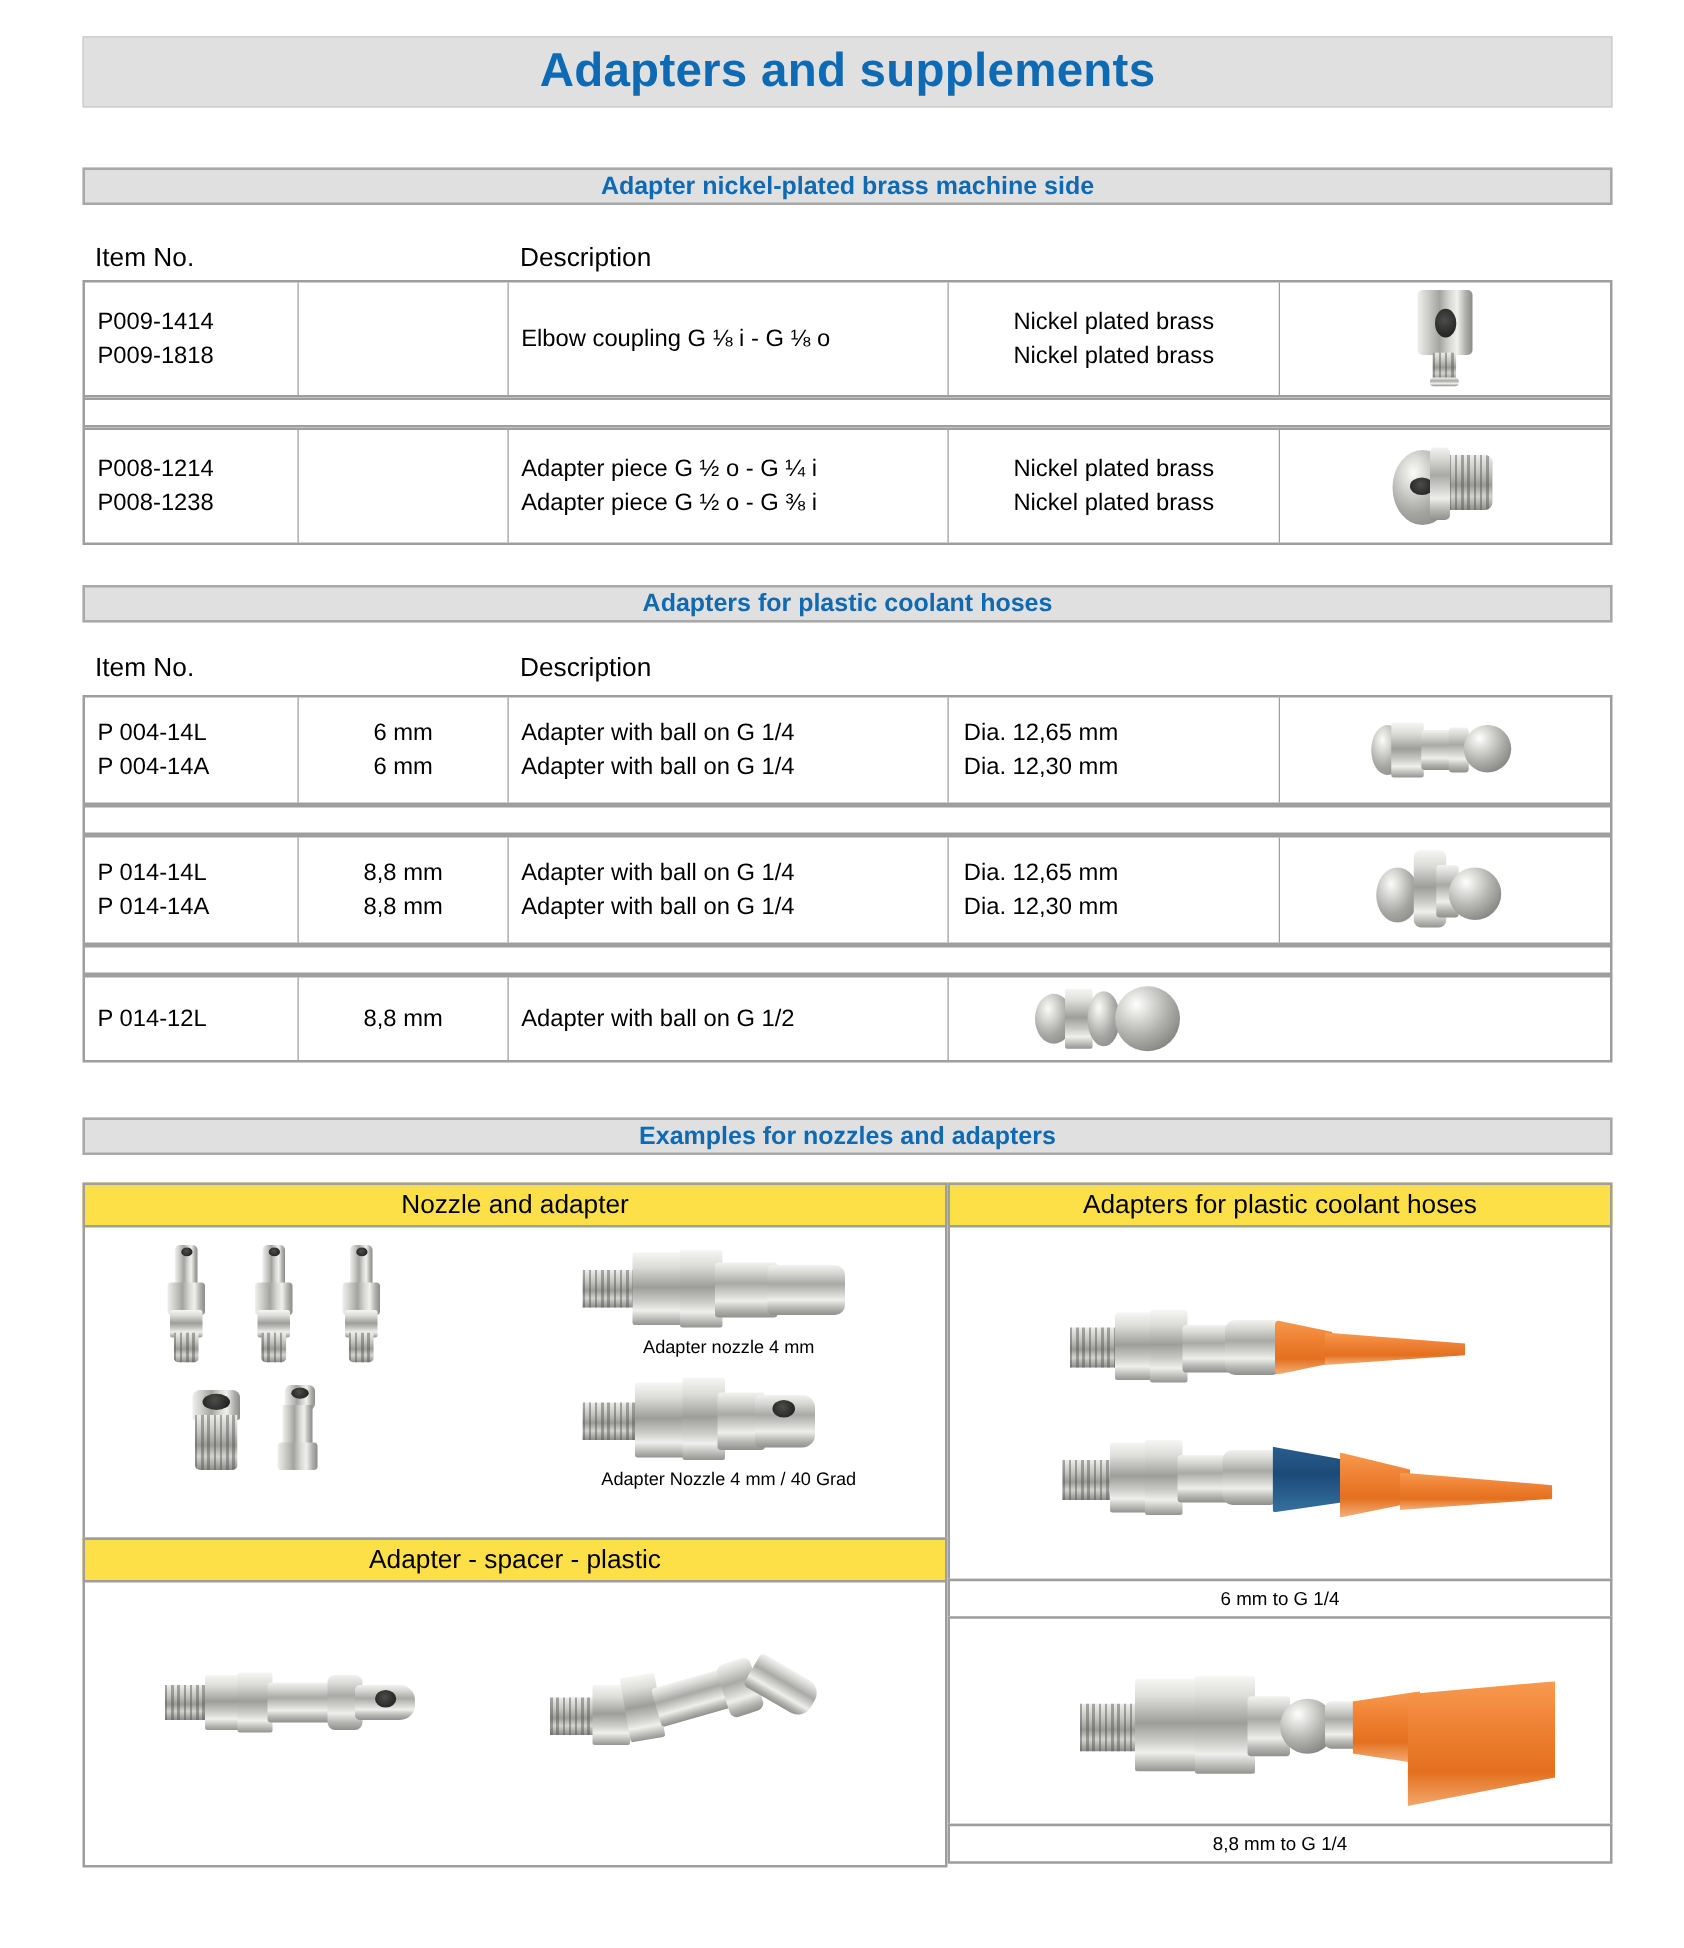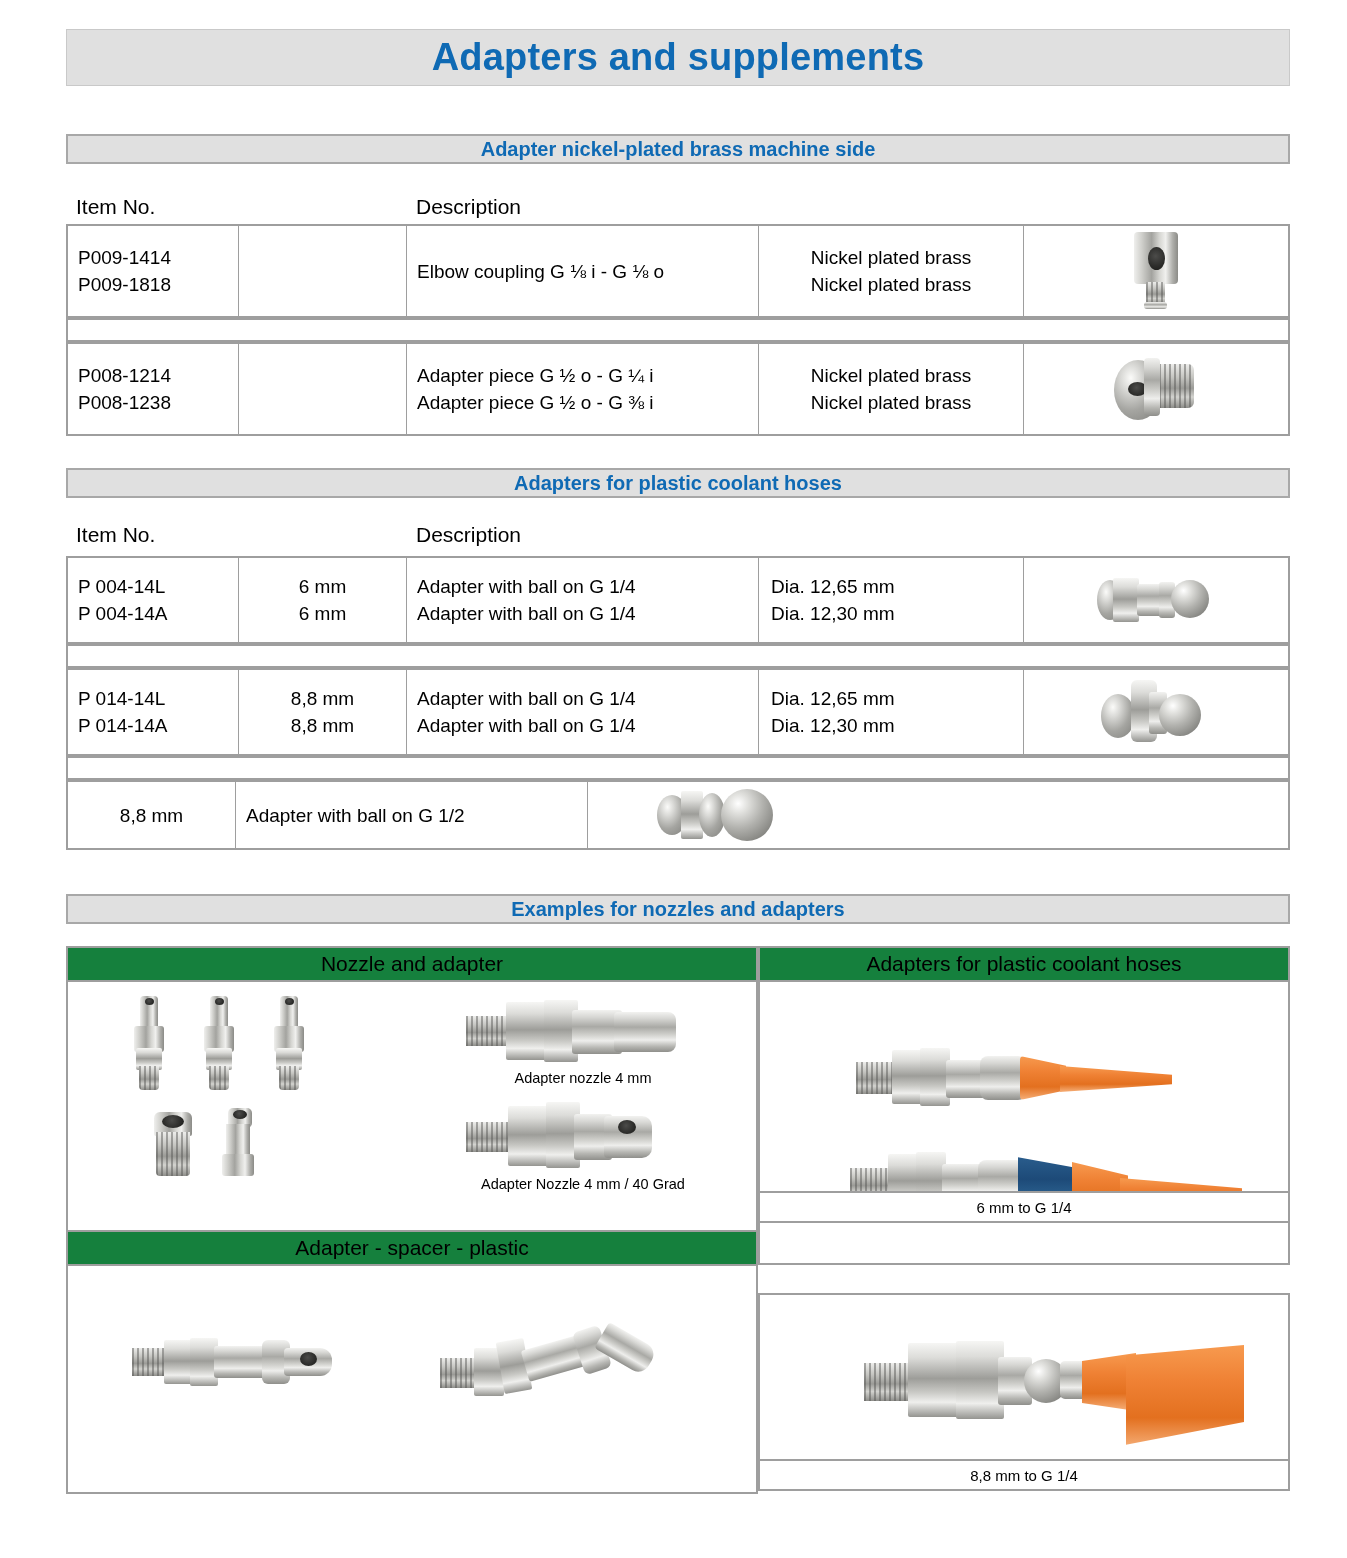--- a/index.html
+++ b/index.html
@@ -110,21 +110,21 @@
   .cell.c-img    { width: 264px; align-items: center; justify-content: center; }
   .cell .line { white-space: nowrap; }
   .ex-head {
     box-sizing: border-box;
     border: 2px solid #9e9e9e;
     height: 36px;
     display: flex;
     align-items: center;
     justify-content: center;
     font-size: 21px;
-    background: #15803d;
+    background: #fde047;
   }
   .ex-cell {
     box-sizing: border-box;
     border: 2px solid #9e9e9e;
     background: #ffffff;
     position: relative;
   }
   .ex-cap {
     box-sizing: border-box;
     border: 2px solid #9e9e9e;
@@ -325,20 +325,23 @@
           <div class="hexnut" style="position:absolute;left:34px;top:2px;width:26px;height:62px;border-radius:6px;"></div>
           <div class="metal" style="position:absolute;left:52px;top:14px;width:18px;height:42px;"></div>
           <div class="ball" style="position:absolute;left:62px;top:16px;width:42px;height:42px;"></div>
         </div>
       </div>
     </div>
 
     <div class="row spacer"></div>
 
     <div class="row" style="height:70px;">
+      <div class="cell c-item">
+        <span class="line">P 014-12L</span>
+      </div>
       <div class="cell c-size">
         <span class="line">8,8 mm</span>
       </div>
       <div class="cell c-desc">
         <span class="line">Adapter with ball on G 1/2</span>
       </div>
       <div class="cell c-img">
         <div class="part" style="width:126px;height:60px;">
           <div class="disc" style="position:absolute;left:0px;top:10px;width:30px;height:40px;"></div>
           <div class="hexnut" style="position:absolute;left:24px;top:6px;width:22px;height:48px;"></div>
@@ -460,21 +463,21 @@
       <div class="hexnut" style="position:absolute;left:38px;top:14px;width:32px;height:56px;"></div>
       <div class="hexnut" style="position:absolute;left:66px;top:12px;width:30px;height:60px;"></div>
       <div class="metal" style="position:absolute;left:92px;top:24px;width:42px;height:38px;"></div>
       <div class="metal" style="position:absolute;left:128px;top:20px;width:46px;height:44px;border-radius:8px;"></div>
       <div class="blue-ring" style="position:absolute;left:168px;top:14px;width:62px;height:56px;clip-path:polygon(0 6%,100% 26%,100% 84%,0 100%);"></div>
       <div class="orange-nozzle" style="position:absolute;left:222px;top:22px;width:56px;height:52px;clip-path:polygon(0 0,100% 26%,100% 78%,0 100%);"></div>
       <div class="orange-nozzle" style="position:absolute;left:270px;top:38px;width:122px;height:30px;clip-path:polygon(0 0,100% 34%,100% 70%,0 100%);"></div>
     </div>
   </div>
 
-  <div class="ex-cap" style="position:absolute;left:758px;top:1191px;width:532px;">
+  <div class="ex-cap" style="position:absolute;left:758px;top:1263px;width:532px;">
     <span>6 mm to G 1/4</span>
   </div>
 
   <div class="ex-cell" style="position:absolute;left:758px;top:1293px;width:532px;height:168px;">
     <div class="part" style="position:absolute;left:104px;top:26px;width:420px;height:122px;">
       <div class="thread" style="position:absolute;left:0px;top:42px;width:48px;height:38px;"></div>
       <div class="hexnut" style="position:absolute;left:44px;top:22px;width:52px;height:74px;"></div>
       <div class="hexnut" style="position:absolute;left:92px;top:20px;width:48px;height:78px;"></div>
       <div class="metal" style="position:absolute;left:134px;top:36px;width:34px;height:48px;"></div>
       <div class="ball" style="position:absolute;left:160px;top:38px;width:44px;height:44px;"></div>

